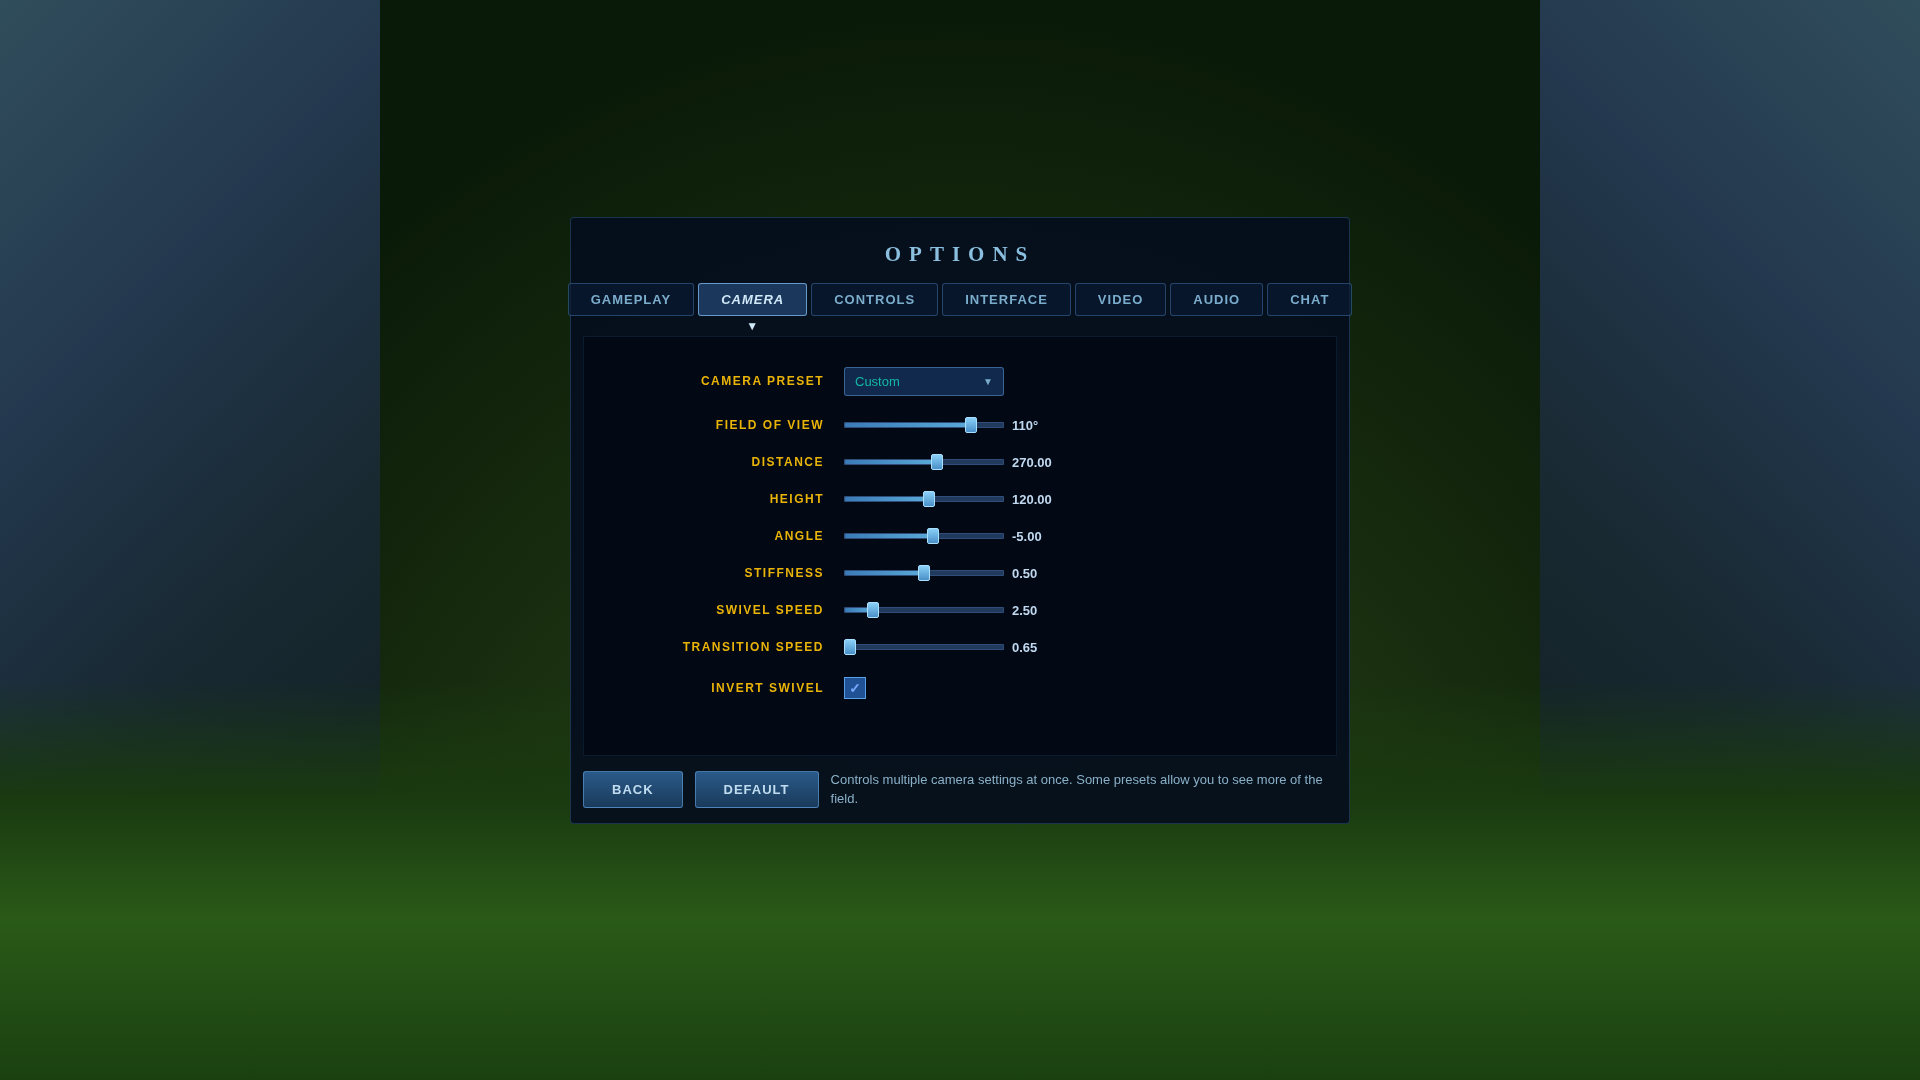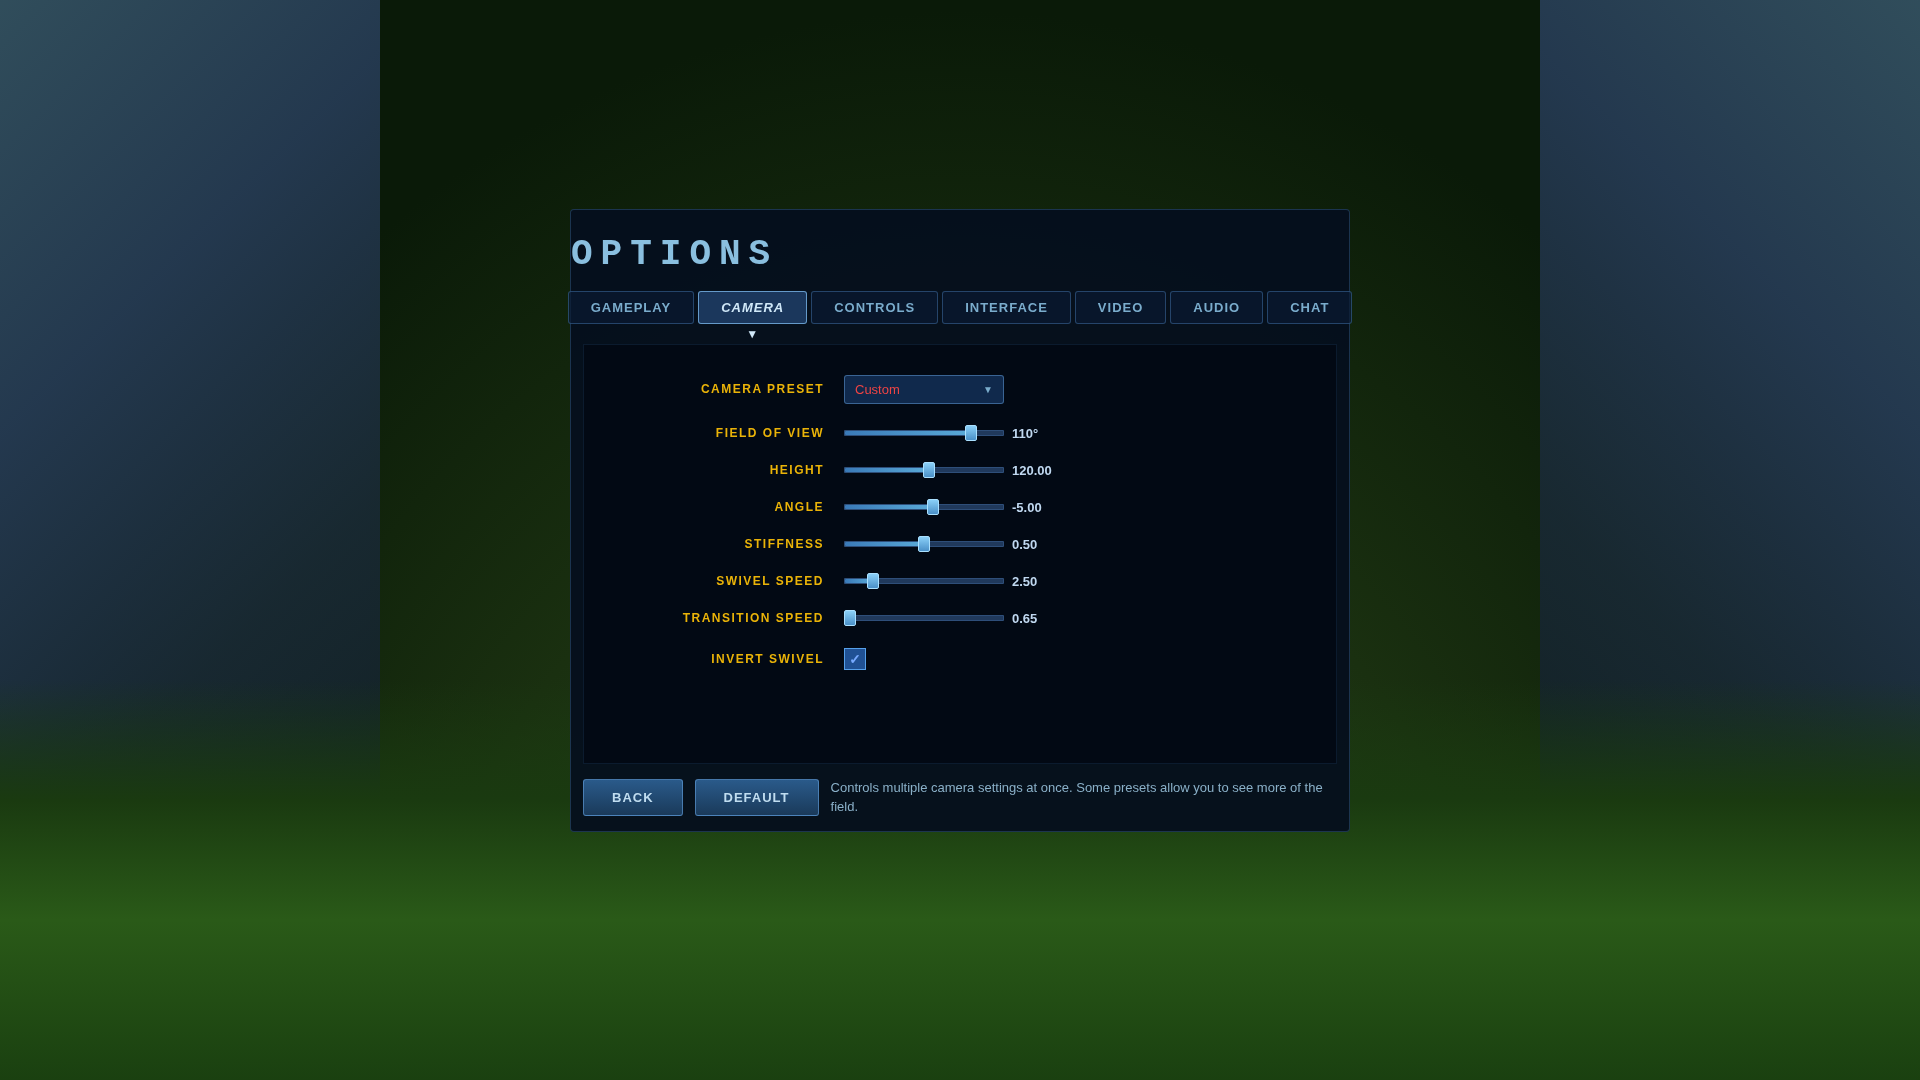--- a/index.html
+++ b/index.html
@@ -61,28 +61,28 @@
     .modal {
       width: 780px;
       background: rgba(5, 15, 30, 0.95);
       border: 1px solid rgba(80, 140, 200, 0.3);
       border-radius: 4px;
       position: relative;
       top: -20px;
     }
 
     .modal-title {
-      text-align: left;
+      text-align: center;
       padding: 24px 0 16px;
       color: #8abfdf;
-      font-size: 36px;
+      font-size: 21px;
       font-weight: bold;
       letter-spacing: 8px;
       text-transform: uppercase;
-      font-family: Liberation Mono, monospace;
+      font-family: Liberation Serif, serif;
     }
 
     .tabs {
       display: flex;
       justify-content: center;
       gap: 4px;
       padding: 0 20px 0;
       flex-wrap: nowrap;
     }
 
@@ -154,21 +154,21 @@
       align-items: center;
       background: rgba(20, 50, 90, 0.8);
       border: 1px solid rgba(100, 160, 220, 0.5);
       border-radius: 3px;
       padding: 6px 10px;
       min-width: 160px;
       cursor: pointer;
     }
 
     .dropdown-text {
-      color: #ef4444;
+      color: #14b8a6;
       font-size: 13px;
       flex: 1;
     }
 
     .dropdown-arrow {
       color: #7aaccc;
       font-size: 10px;
       margin-left: 8px;
     }
 
@@ -306,20 +306,30 @@
         <div class="setting-label">FIELD OF VIEW</div>
         <div class="setting-control slider-container">
           <div class="slider-track">
             <div class="slider-fill" style="width:80%"></div>
             <div class="slider-thumb" style="left:calc(80% - 6px)"></div>
           </div>
           <span class="slider-value">110°</span>
         </div>
       </div>
 
+      <div class="setting-row">
+        <div class="setting-label">DISTANCE</div>
+        <div class="setting-control slider-container">
+          <div class="slider-track">
+            <div class="slider-fill" style="width:58%"></div>
+            <div class="slider-thumb" style="left:calc(58% - 6px)"></div>
+          </div>
+          <span class="slider-value">270.00</span>
+        </div>
+      </div>
 
       <div class="setting-row">
         <div class="setting-label">HEIGHT</div>
         <div class="setting-control slider-container">
           <div class="slider-track">
             <div class="slider-fill" style="width:53%"></div>
             <div class="slider-thumb" style="left:calc(53% - 6px)"></div>
           </div>
           <span class="slider-value">120.00</span>
         </div>

